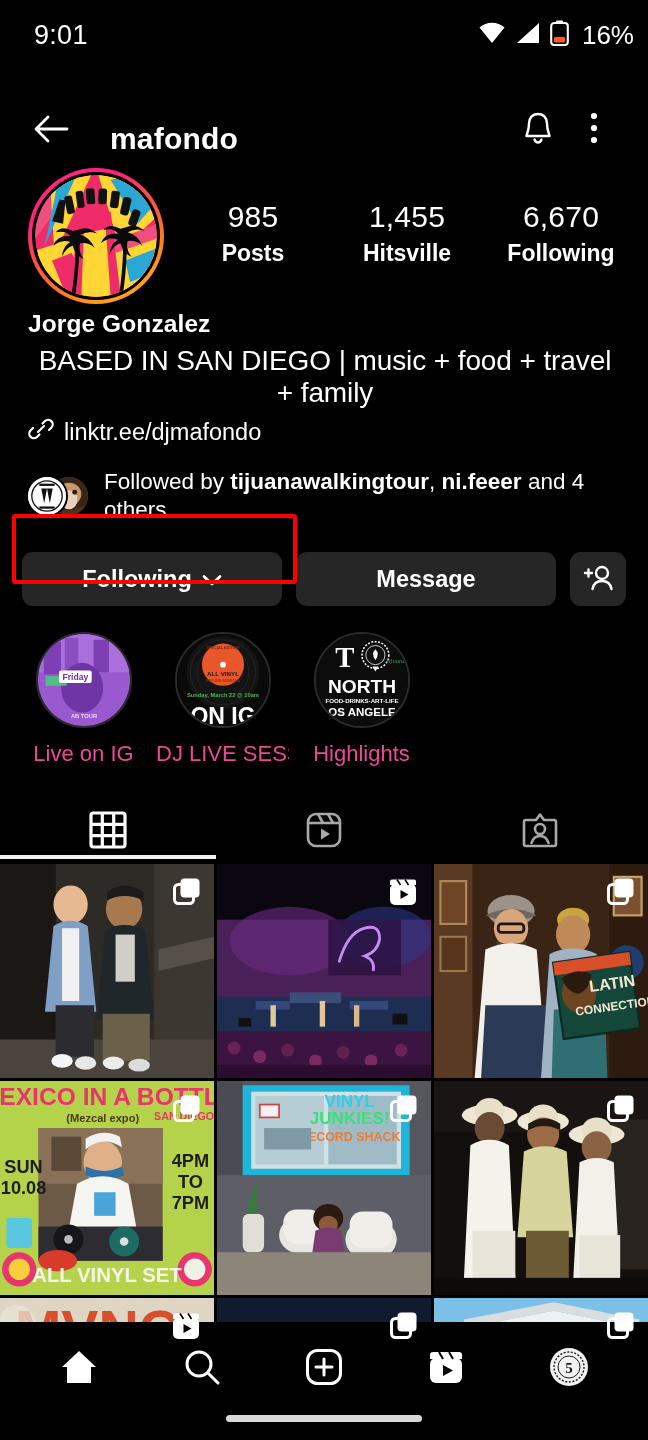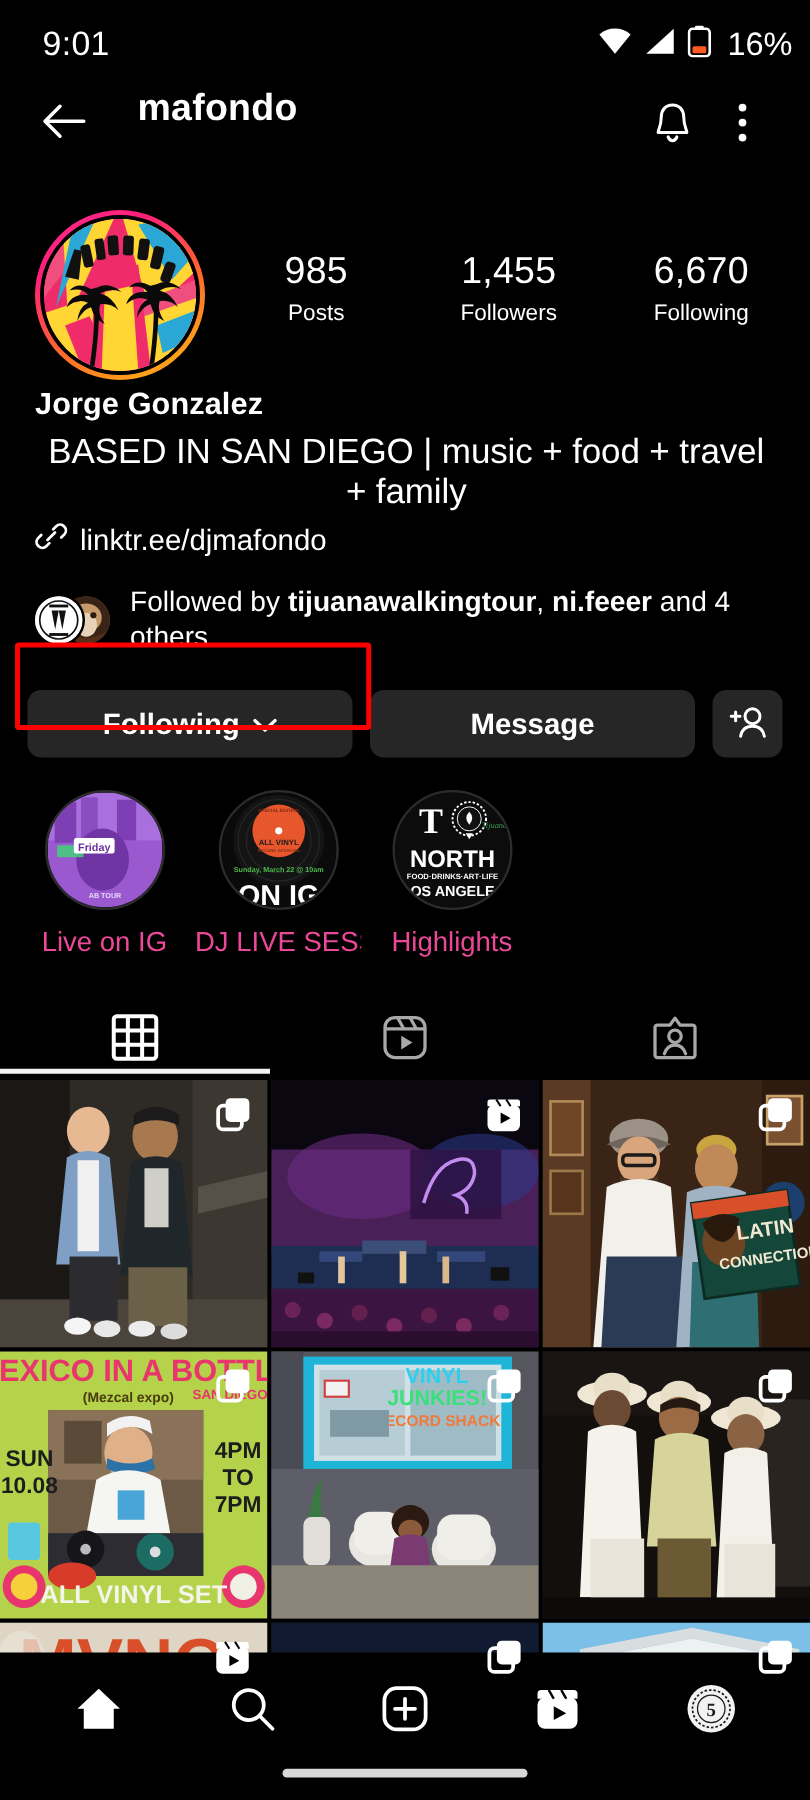--- a/index.html
+++ b/index.html
@@ -11,21 +11,21 @@
   }
 
   
   .statusbar { height:70px; display:flex; align-items:center;
                justify-content:space-between; padding:0 14px 0 34px; }
   .status-time { font-size:27px; font-weight:400; letter-spacing:.3px; }
   .status-right { display:flex; align-items:center; gap:9px; }
   .status-pct { font-size:26px; font-weight:400; margin-left:4px; }
 
   
-  .header { height:86px; display:flex; align-items:flex-start; padding:0 26px 0 24px; }
+  .header { height:86px; display:flex; align-items:flex-end; padding:0 26px 0 24px; }
   .hdr-back { width:54px; height:54px; display:flex; align-items:center; justify-content:center; }
   .hdr-title { font-size:30px; font-weight:700; margin-left:32px; flex:1; letter-spacing:.2px; }
   .hdr-icon { width:56px; height:56px; display:flex; align-items:center; justify-content:center; }
 
   
   .profile-top { display:flex; align-items:flex-start; padding:12px 0 0 0; }
   .avatar-wrap { width:152px; margin-left:20px; display:flex; justify-content:center; }
   .avatar-ring {
     width:136px; height:136px; border-radius:50%; padding:4px;
     background:linear-gradient(150deg,#ff2d8f 0%, #ff1f7a 25%, #ff6a2a 60%, #ffa11a 85%, #ff3d8a 100%);
@@ -33,21 +33,21 @@
   }
   .avatar-inner {
     width:100%; height:100%; border-radius:50%; overflow:hidden; position:relative;
     background:#111; border:3px solid #000;
   }
   .pfp-svg { display:block; width:100%; height:100%; }
 
   .stats { flex:1; display:flex; align-items:flex-start; padding:32px 10px 0 4px; }
   .stat { flex:1; text-align:center; }
   .stat-num { font-size:30px; font-weight:400; line-height:1.15; letter-spacing:.2px; }
-  .stat-label { font-size:18px; font-weight:400; margin-top:5px; color:#fff; }
+  .stat-label { font-size:23px; font-weight:700; margin-top:5px; color:#fff; }
 
   
   .bio { padding:6px 26px 0 28px; }
   .bio-name { font-size:24.5px; font-weight:700; letter-spacing:.1px; }
   .bio-desc { font-size:28px; font-weight:400; margin-top:7px; letter-spacing:-.1px;text-align:center; }
   .bio-link { display:flex; align-items:center; gap:10px; margin-top:7px; font-size:23.5px; }
   .bio-link-text { font-weight:400; }
 
   .followed-by { display:flex; align-items:center; margin-top:20px; padding-left:26px; }
   .fb-avatars { position:relative; width:64px; height:42px; flex:none; }
@@ -202,21 +202,21 @@
     </div>
   </div>
 
   <div class="stats">
     <div class="stat">
       <div class="stat-num">985</div>
       <div class="stat-label">Posts</div>
     </div>
     <div class="stat">
       <div class="stat-num">1,455</div>
-      <div class="stat-label">Followers</div>
+      <div class="stat-label">Hitsville</div>
     </div>
     <div class="stat">
       <div class="stat-num">6,670</div>
       <div class="stat-label">Following</div>
     </div>
   </div>
 </div>
 
 <div class="bio">
   <div class="bio-name">Jorge Gonzalez</div>

